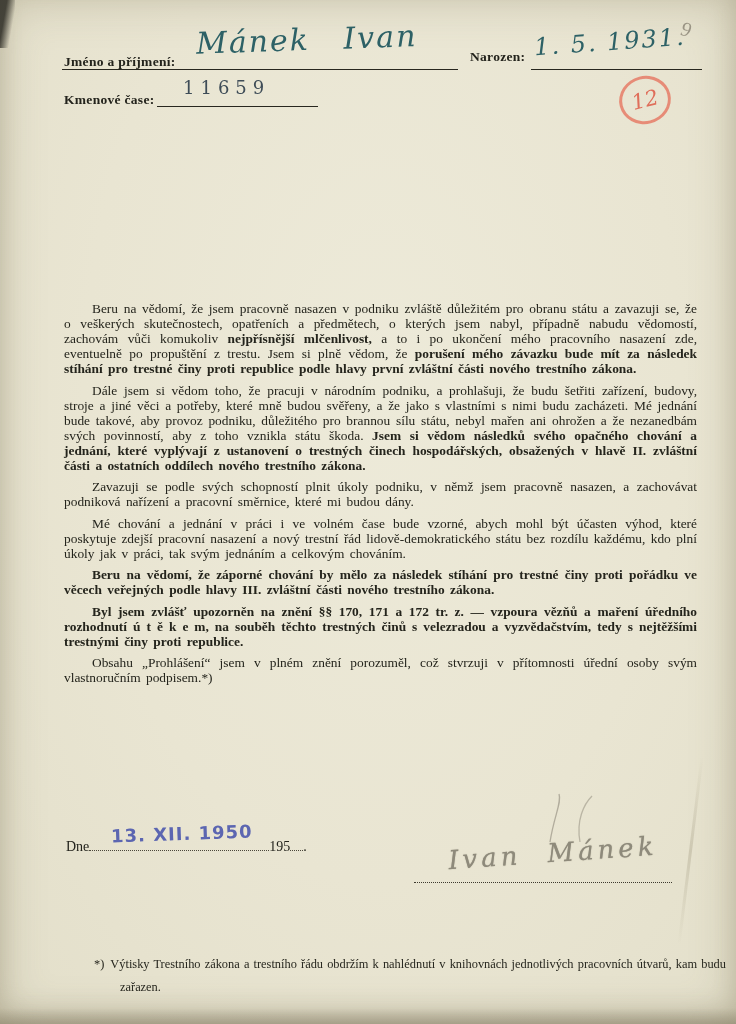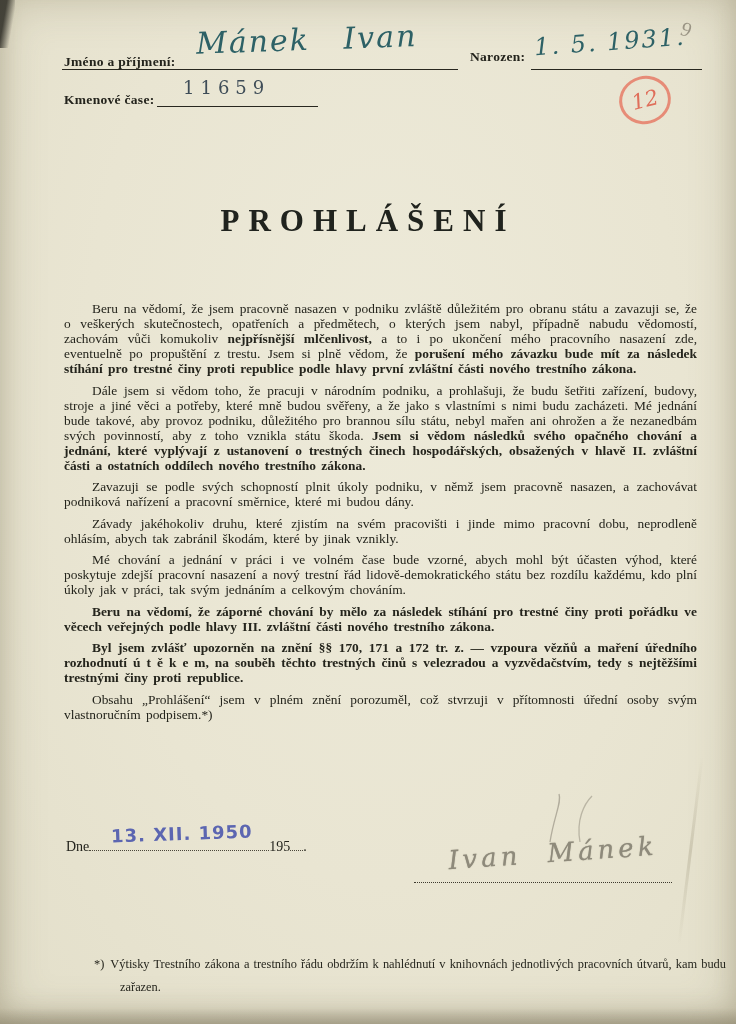--- a/index.html
+++ b/index.html
@@ -117,27 +117,25 @@
 
   <span class="h-label lbl-number">Kmenové čase:</span>
   <span class="stamp-number">11659</span>
   <div class="h-line line-number"></div>
 
   <span class="pencil-mark">9</span>
   <div class="red-mark">
     <span>12</span>
   </div>
 
-  <div class="title">PROHLÁŠENÍ</div>
 
   <div class="body-text">
     <p><span>Beru na vědomí, že jsem pracovně nasazen v podniku zvláště důležitém pro obranu státu a zavazuji se, že o veškerých skutečnostech, opatřeních a předmětech, o kterých jsem nabyl, případně nabudu vědomostí, zachovám vůči komukoliv </span><span class="b">nejpřísnější mlčenlivost,</span><span> a to i po ukončení mého pracovního nasazení zde, eventuelně po propuštění z trestu. Jsem si plně vědom, že </span><span class="b">porušení mého závazku bude mít za následek stíhání pro trestné činy proti republice podle hlavy první zvláštní části nového trestního zákona.</span></p>
     <p><span>Dále jsem si vědom toho, že pracuji v národním podniku, a prohlašuji, že budu šetřiti zařízení, budovy, stroje a jiné věci a potřeby, které mně budou svěřeny, a že jako s vlastními s nimi budu zacházeti. Mé jednání bude takové, aby provoz podniku, důležitého pro brannou sílu státu, nebyl mařen ani ohrožen a že nezanedbám svých povinností, aby z toho vznikla státu škoda. </span><span class="b">Jsem si vědom následků svého opačného chování a jednání, které vyplývají z ustanovení o trestných činech hospodářských, obsažených v hlavě II. zvláštní části a ostatních oddílech nového trestního zákona.</span></p>
     <p><span>Zavazuji se podle svých schopností plnit úkoly podniku, v němž jsem pracovně nasazen, a zachovávat podniková nařízení a pracovní směrnice, které mi budou dány.</span></p>
-    <p><span>Závady jakéhokoliv druhu, které zjistím na svém pracovišti i jinde mimo pracovní dobu, neprodleně ohlásím, abych tak zabránil škodám, které by jinak vznikly.</span></p>
     <p><span>Mé chování a jednání v práci i ve volném čase bude vzorné, abych mohl být účasten výhod, které poskytuje zdejší pracovní nasazení a nový trestní řád lidově-demokratického státu bez rozdílu každému, kdo plní úkoly jak v práci, tak svým jednáním a celkovým chováním.</span></p>
     <p><span class="b">Beru na vědomí, že záporné chování by mělo za následek stíhání pro trestné činy proti pořádku ve věcech veřejných podle hlavy III. zvláštní části nového trestního zákona.</span></p>
     <p><span class="b">Byl jsem zvlášť upozorněn na znění §§ 170, 171 a 172 tr. z. — vzpoura vězňů a maření úředního rozhodnutí ú t ě k e m, na souběh těchto trestných činů s velezradou a vyzvědačstvím, tedy s nejtěžšími trestnými činy proti republice.</span></p>
     <p><span>Obsahu „Prohlášení“ jsem v plném znění porozuměl, což stvrzuji v přítomnosti úřední osoby svým vlastnoručním podpisem.*)</span></p>
   </div>
 
   <div class="date-row">
     <span>Dne</span><span class="dotline dot-main"><span class="stamp-date">13. XII. 1950</span></span><span>195</span><span class="dotline dot-small"></span><span>.</span>
   </div>
 

